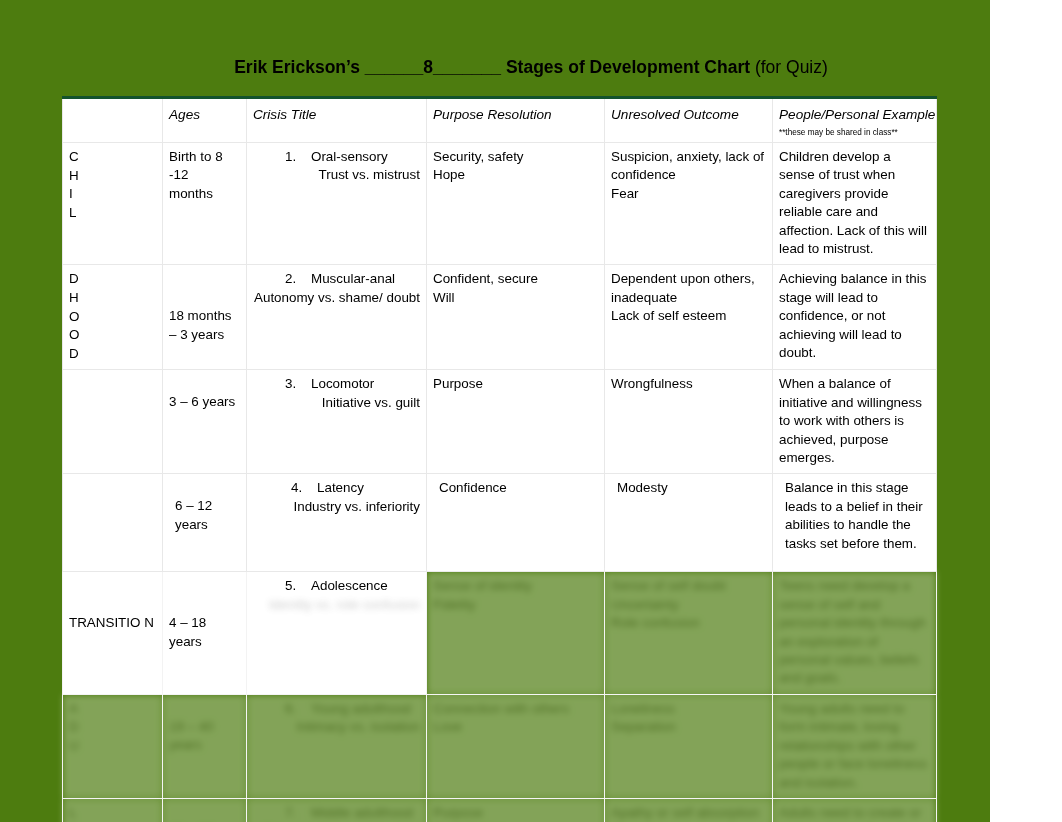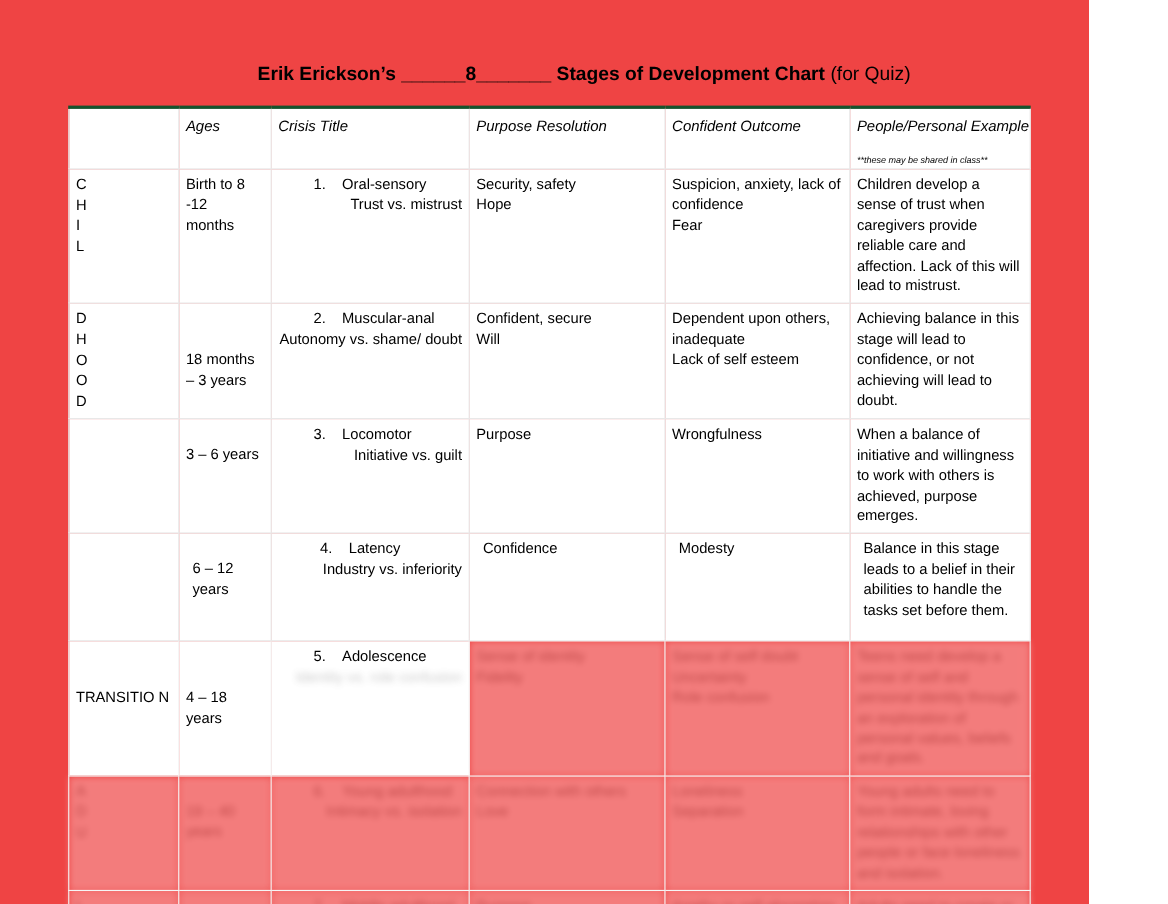--- a/index.html
+++ b/index.html
@@ -14,21 +14,21 @@
     font-family: "Liberation Sans", sans-serif;
     color: #000000;
     overflow: hidden;
     position: relative;
   }
 
   .page {
     position: relative;
     width: 990px;
     height: 822px;
-    background: #ef4444;
+    background: #4d7c0f;
   }
 
   
   .doc-title {
     position: absolute;
     left: 0;
     top: 56px;
     width: 1062px;
     text-align: center;
     font-size: 17.5px;
@@ -78,24 +78,23 @@
     padding-bottom: 2px;
     height: 34px;
   }
   .hdr {
     font-style: italic;
     font-size: 13.6px;
     line-height: 18px;
     white-space: nowrap;
   }
   .hdr-sub {
-    font-style: italic;
     font-size: 8.2px;
     line-height: 11px;
-    margin-top: 16px;
+    margin-top: 3px;
     white-space: nowrap;
   }
 
   
   .vword {
     font-size: 13.4px;
     line-height: 18.6px;
   }
   .vword span {
     display: block;
@@ -165,21 +164,21 @@
           <td>
             <div class="hdr">Ages</div>
           </td>
           <td>
             <div class="hdr">Crisis Title</div>
           </td>
           <td>
             <div class="hdr">Purpose Resolution</div>
           </td>
           <td>
-            <div class="hdr">Confident Outcome</div>
+            <div class="hdr">Unresolved Outcome</div>
           </td>
           <td>
             <div class="hdr">People/Personal Example</div>
             <div class="hdr-sub">**these may be shared in class**</div>
           </td>
         </tr>
 
         <tr class="r1">
           <td>
             <div class="vword">

